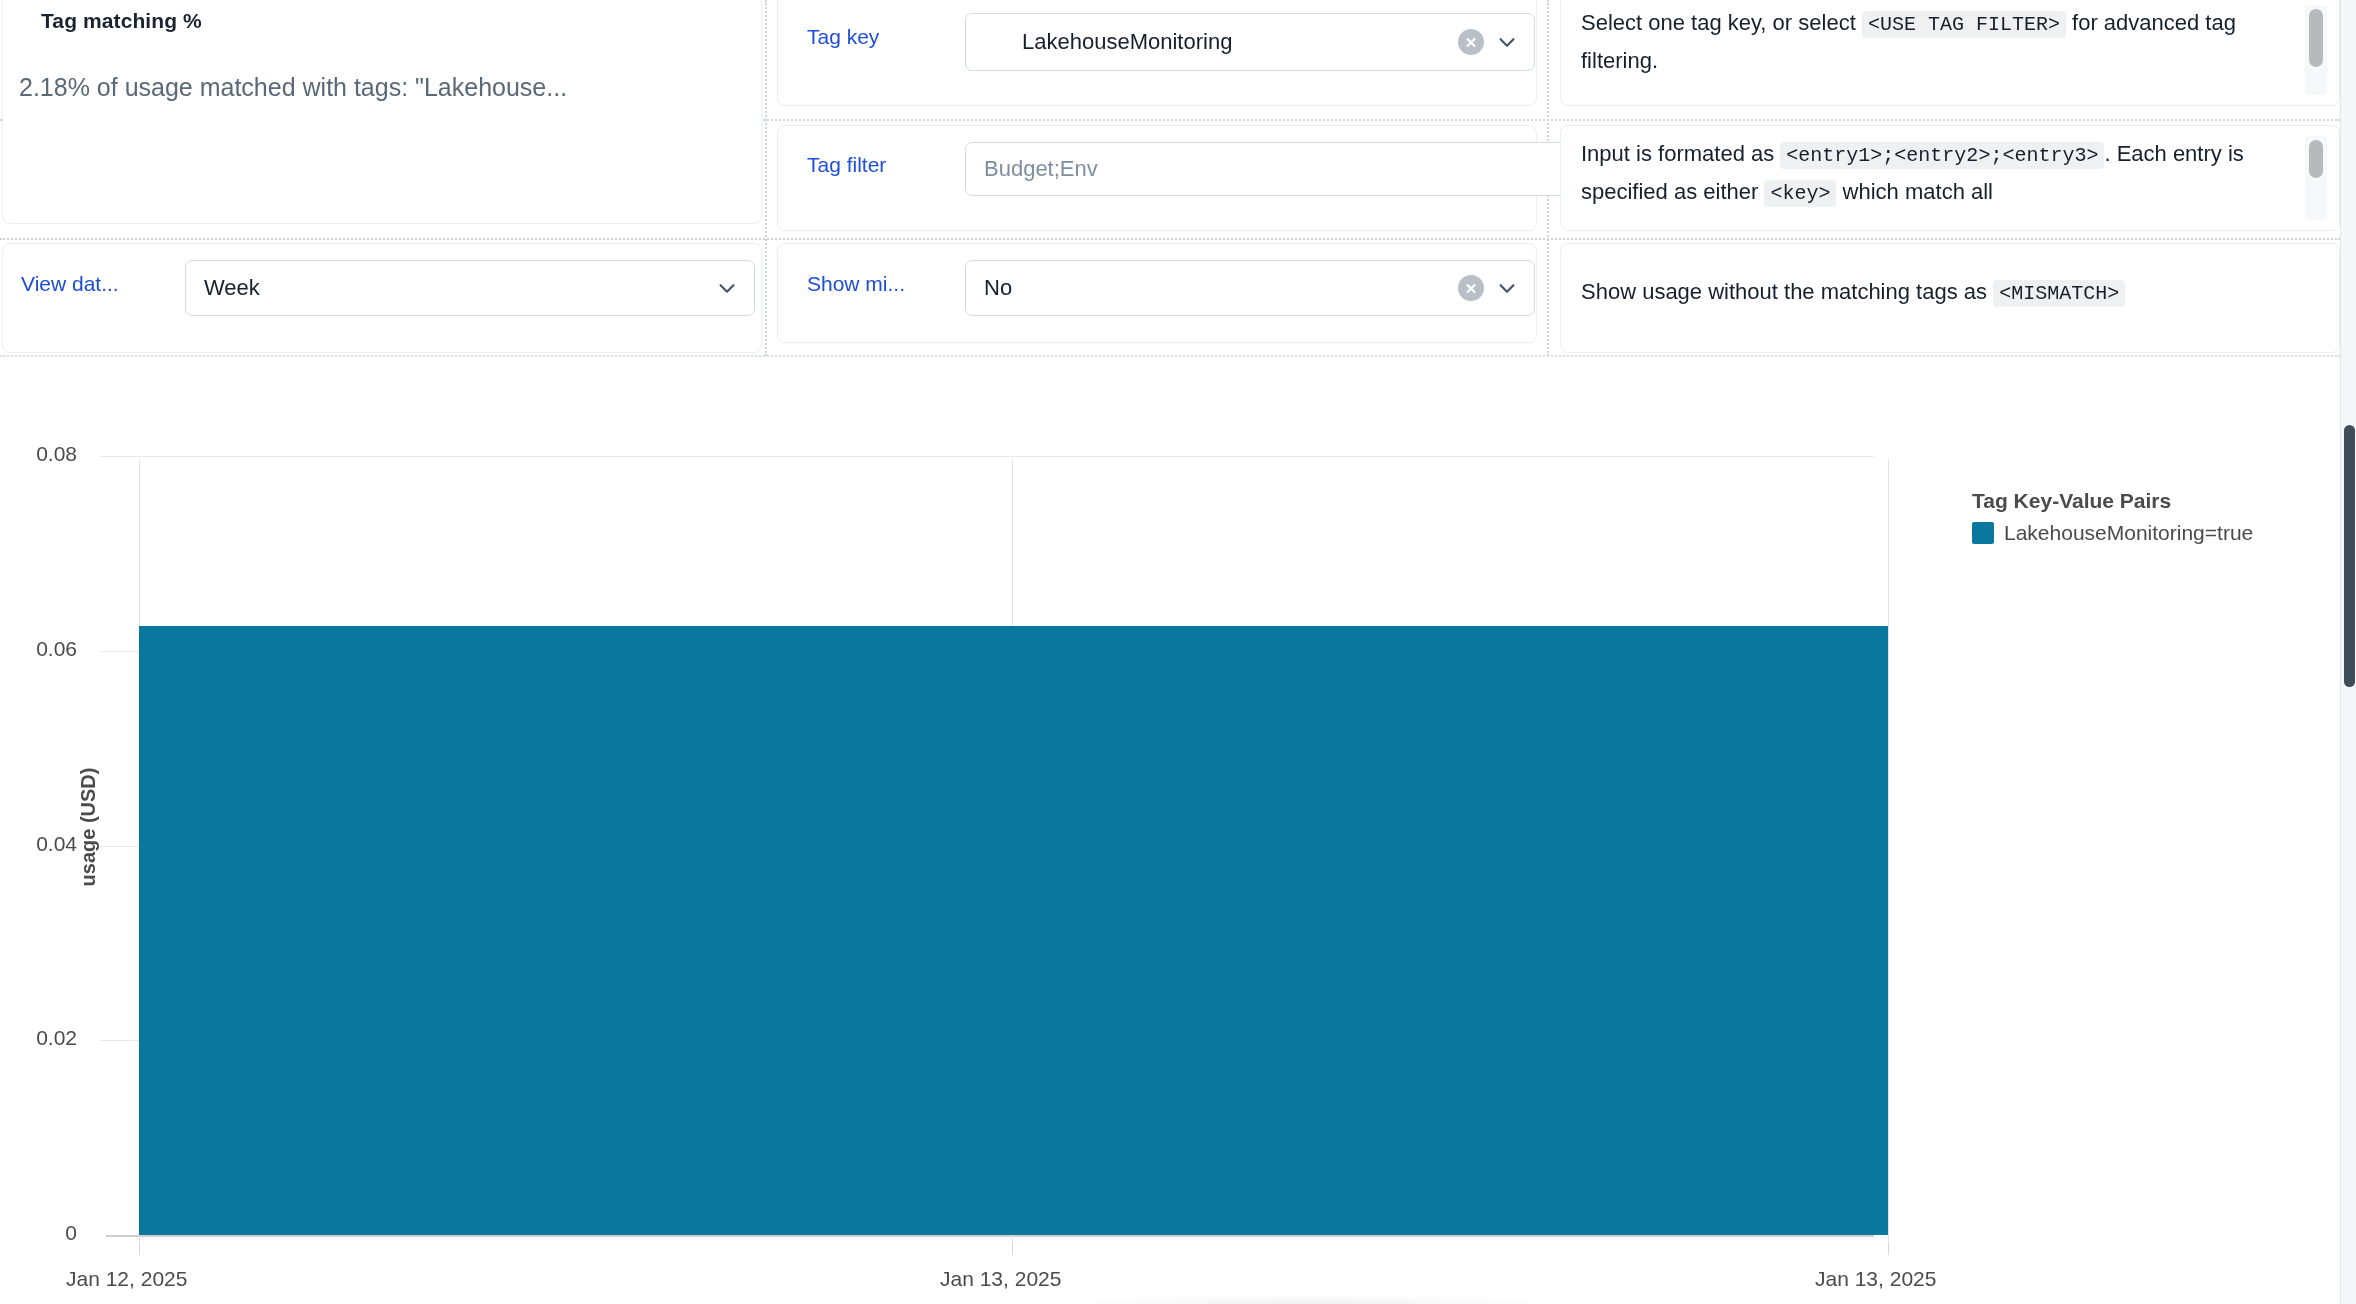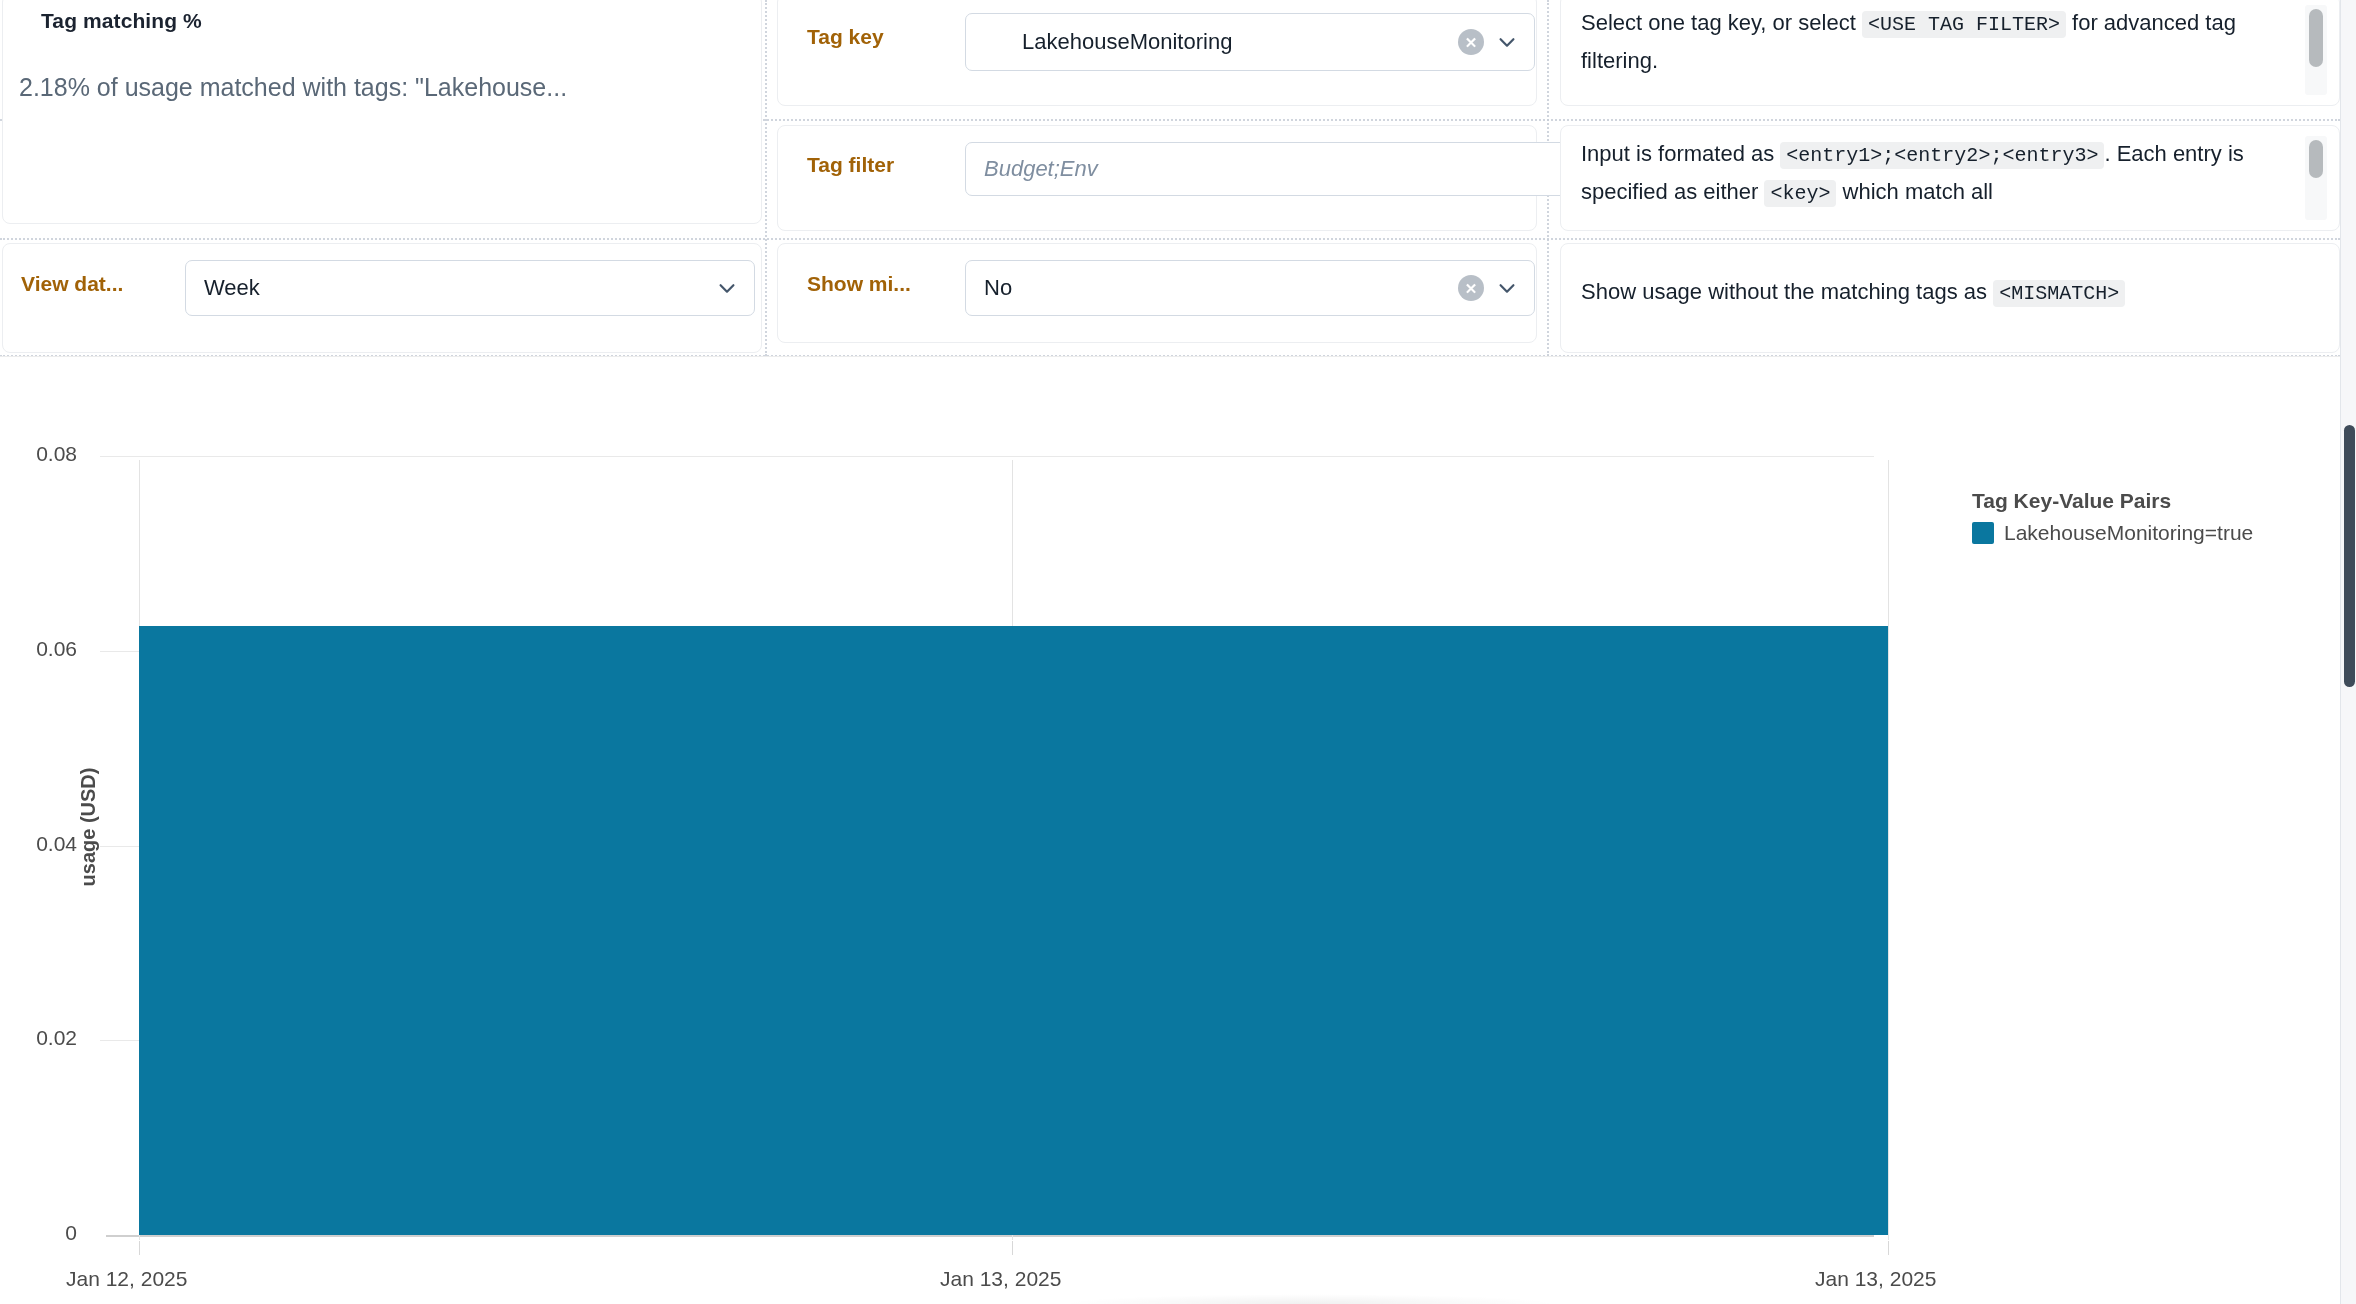--- a/index.html
+++ b/index.html
@@ -51,21 +51,21 @@
   }
   .kpi-value {
     position: absolute; left: 16px; top: 78px;
     font-size: 25px; color: #5a6877; font-weight: 400;
     white-space: nowrap;
   }
 
   
   .ctrl-label {
     position: absolute;
-    font-size: 21px; font-weight: 700; color: #a16207;
+    font-size: 21px; font-weight: 400; color: #1d4ed8;
     white-space: nowrap;
     text-align: center;
   }
   .field {
     position: absolute;
     background: #ffffff;
     border: 1px solid #d3dae3;
     border-radius: 7px;
     display: flex; align-items: center;
   }
@@ -215,21 +215,21 @@
         <span class="chev">
           <svg width="22" height="22" viewBox="0 0 24 24" fill="none" stroke="#44566b" stroke-width="2.4" stroke-linecap="round" stroke-linejoin="round">
               <polyline points="5,9 12,16 19,9"></polyline>
             </svg>
         </span>
       </div>
     </div>
 
     <div class="cell" style="left:777px; top:125px; width:760px; height:106px;">
       <div class="ctrl-label" style="left:29px; top:27px;">Tag filter</div>
-      <div class="field" style="left:187px; top:16px; width:627px; height:54px;font-style:italic;">
+      <div class="field" style="left:187px; top:16px; width:627px; height:54px;">
         <span class="val placeholder">Budget;Env</span>
       </div>
     </div>
 
     <div class="cell" style="left:2px; top:243px; width:760px; height:110px;">
       <div class="ctrl-label" style="left:18px; top:28px;">View dat...</div>
       <div class="field" style="left:182px; top:16px; width:570px; height:56px;">
         <span class="val">Week</span>
         <span class="chev">
           <svg width="22" height="22" viewBox="0 0 24 24" fill="none" stroke="#44566b" stroke-width="2.4" stroke-linecap="round" stroke-linejoin="round">

